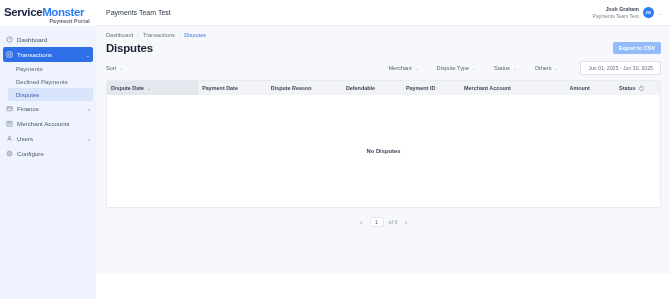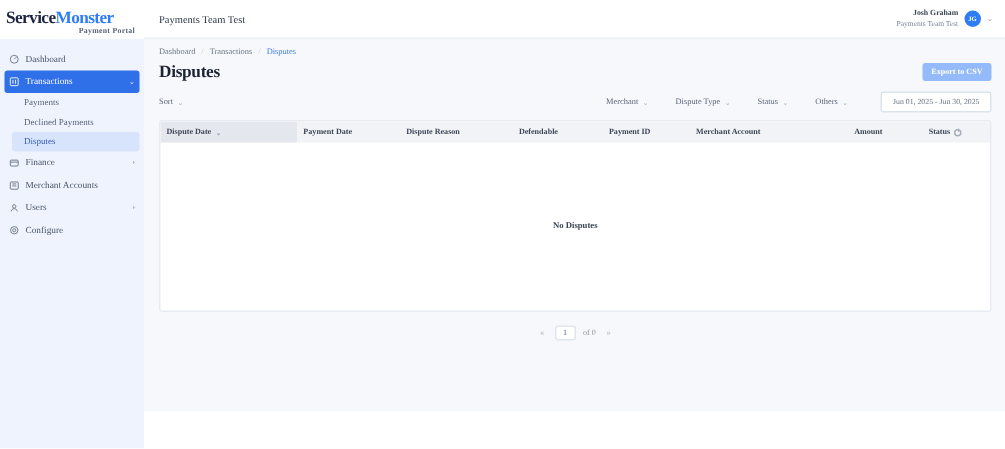--- a/index.html
+++ b/index.html
@@ -2,21 +2,21 @@
 <html><head>
 <meta charset="utf-8">
 <style>
   * { box-sizing: border-box; margin: 0; padding: 0; }
   html, body {
     width: 670px; height: 299px;
     font-family: "Liberation Sans", sans-serif;
     background: #ffffff;
     overflow: hidden;
   }
-  .app { display: flex; width: 670px; height: 274px; font-family: Liberation Serif, serif; }
+  .app { display: flex; width: 670px; height: 274px; }
 
   
   .sidebar {
     width: 96px; height: 299px;
     background: #eef3fe;
     flex-shrink: 0;
     position: relative;
   }
   .logo-wrap {
     height: 26px;

